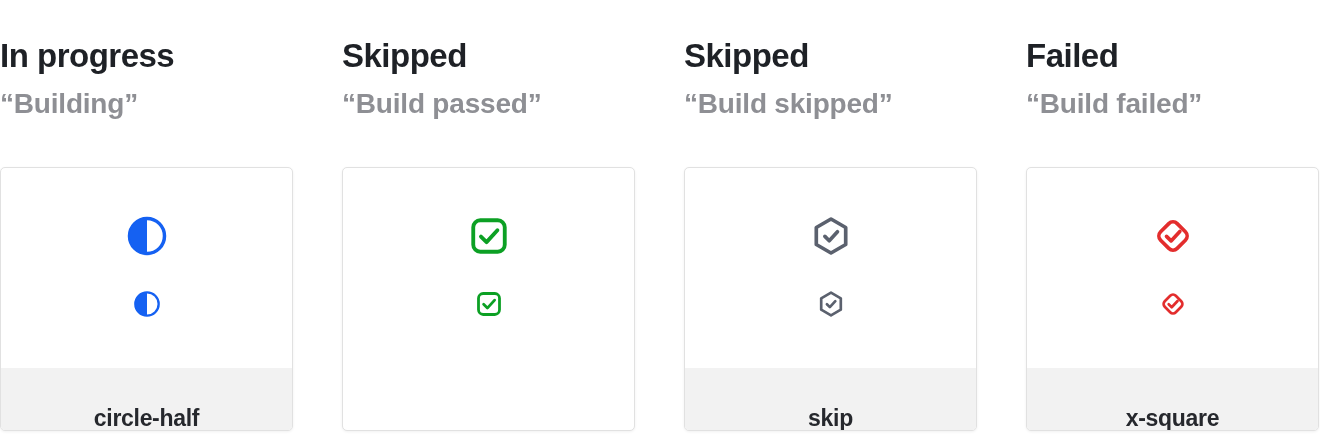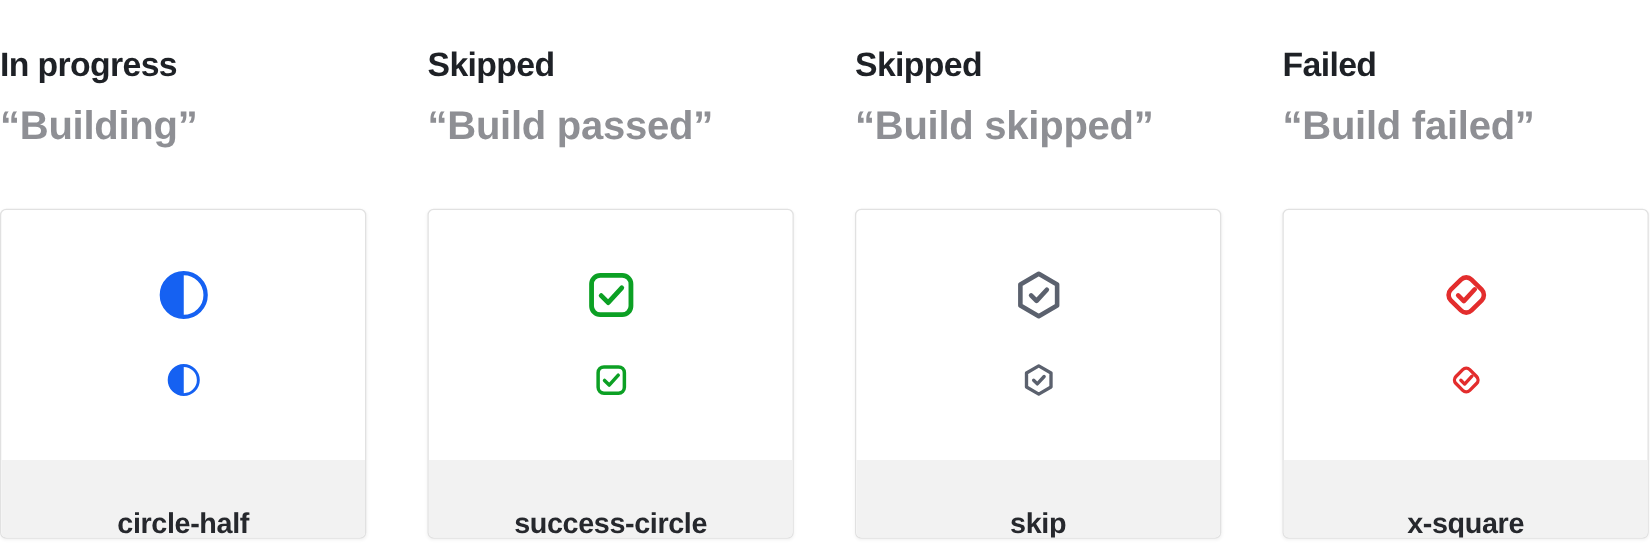--- a/index.html
+++ b/index.html
@@ -15,29 +15,29 @@
     column-gap: 49px;
     width: 1320px;
     height: 436px;
   }
   .col {
     position: relative;
     height: 436px;
     padding-top: 38px;
   }
   .title {
-    font-size: 27px;
+    font-size: 33px;
     font-weight: 800;
     letter-spacing: -0.5px;
     color: #1E2126;
     line-height: 1.1;
   }
   .subtitle {
     margin-top: 15px;
-    font-size: 32px;
+    font-size: 28px;
     font-weight: 600;
     letter-spacing: -0.2px;
     color: #8E8F94;
     line-height: 1.1;
   }
   .card {
     position: absolute;
     left: 0;
     top: 167px;
     width: 293px;
@@ -106,23 +106,20 @@
       <div class="card-body" style="color: rgb(12, 160, 36);">
         <svg class="icon lg" viewBox="0 0 24 24">
           <rect x="3" y="3" width="18" height="18" rx="4" fill="none" stroke="currentColor" stroke-width="2.2"></rect>
           <path d="M7.4 12.3 L10.6 15.5 L16.8 8.7" fill="none" stroke="currentColor" stroke-width="2.2" stroke-linecap="round" stroke-linejoin="round"></path>
         </svg>
         <svg class="icon sm" viewBox="0 0 24 24">
           <rect x="3" y="3" width="18" height="18" rx="4" fill="none" stroke="currentColor" stroke-width="2.4"></rect>
           <path d="M7.4 12.3 L10.6 15.5 L16.8 8.7" fill="none" stroke="currentColor" stroke-width="2.4" stroke-linecap="round" stroke-linejoin="round"></path>
         </svg>
       </div>
-      <div class="card-footer">
-        <span class="label">success-circle</span>
-      </div>
     </div>
   </section>
 
   <section class="col">
     <h2 class="title">Skipped</h2>
     <p class="subtitle">“Build skipped”</p>
     <div class="card">
       <div class="card-body" style="color: rgb(91, 97, 110);">
         <svg class="icon lg" viewBox="0 0 24 24">
           <path d="M12 2.3 L20.4 7.15 L20.4 16.85 L12 21.7 L3.6 16.85 L3.6 7.15 Z" fill="none" stroke="currentColor" stroke-width="2.1" stroke-linejoin="round"></path>

